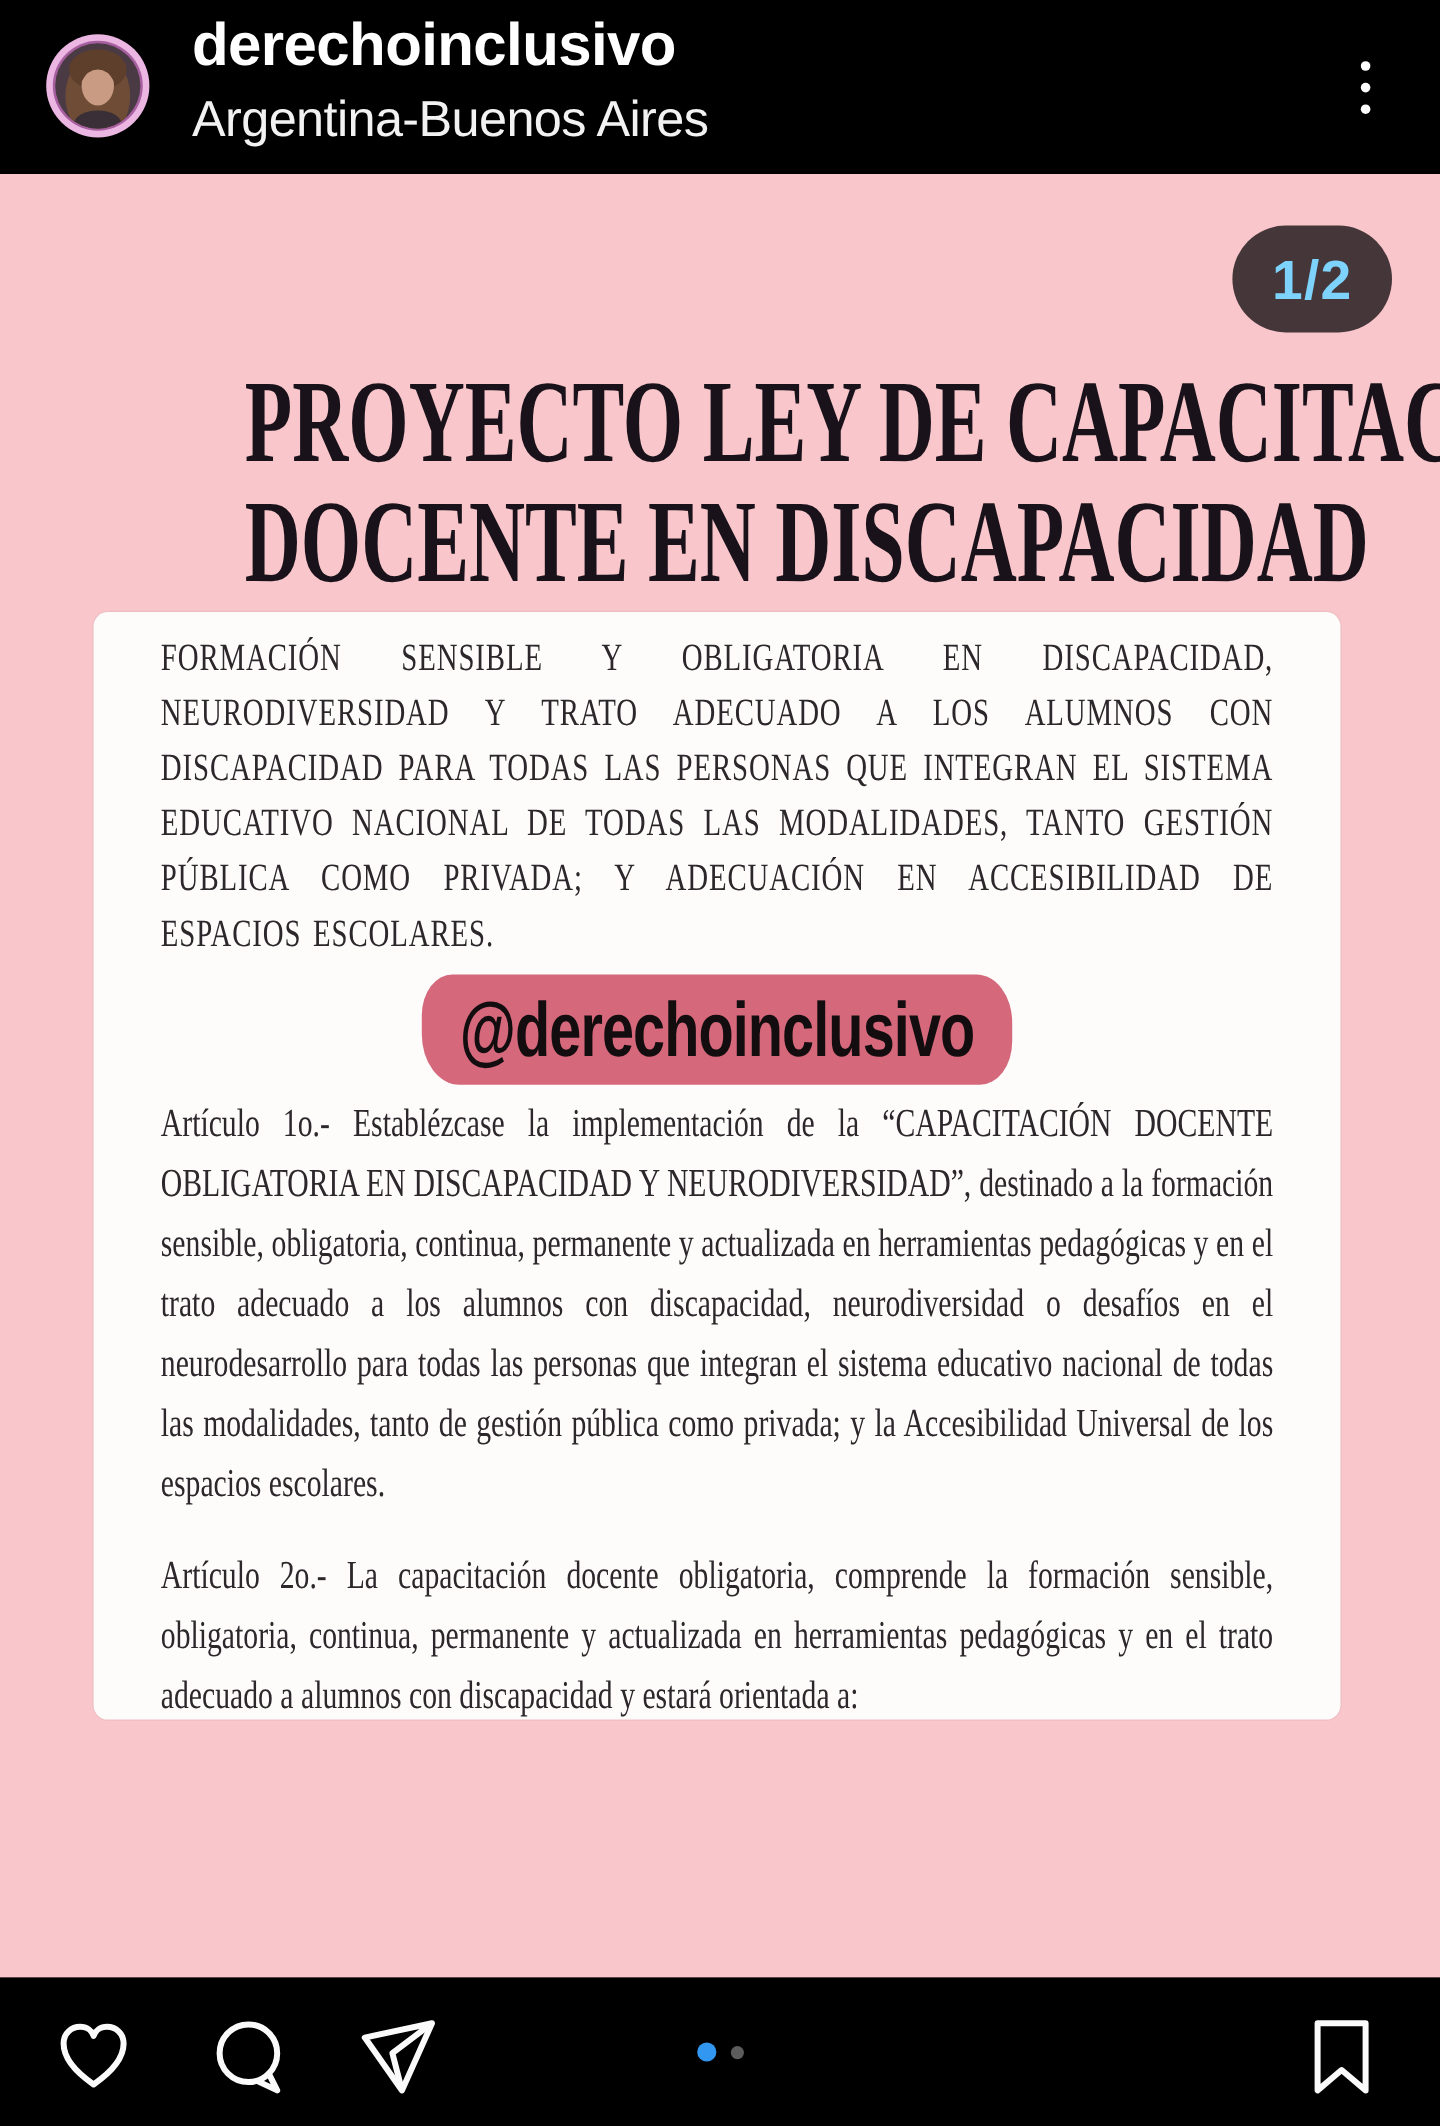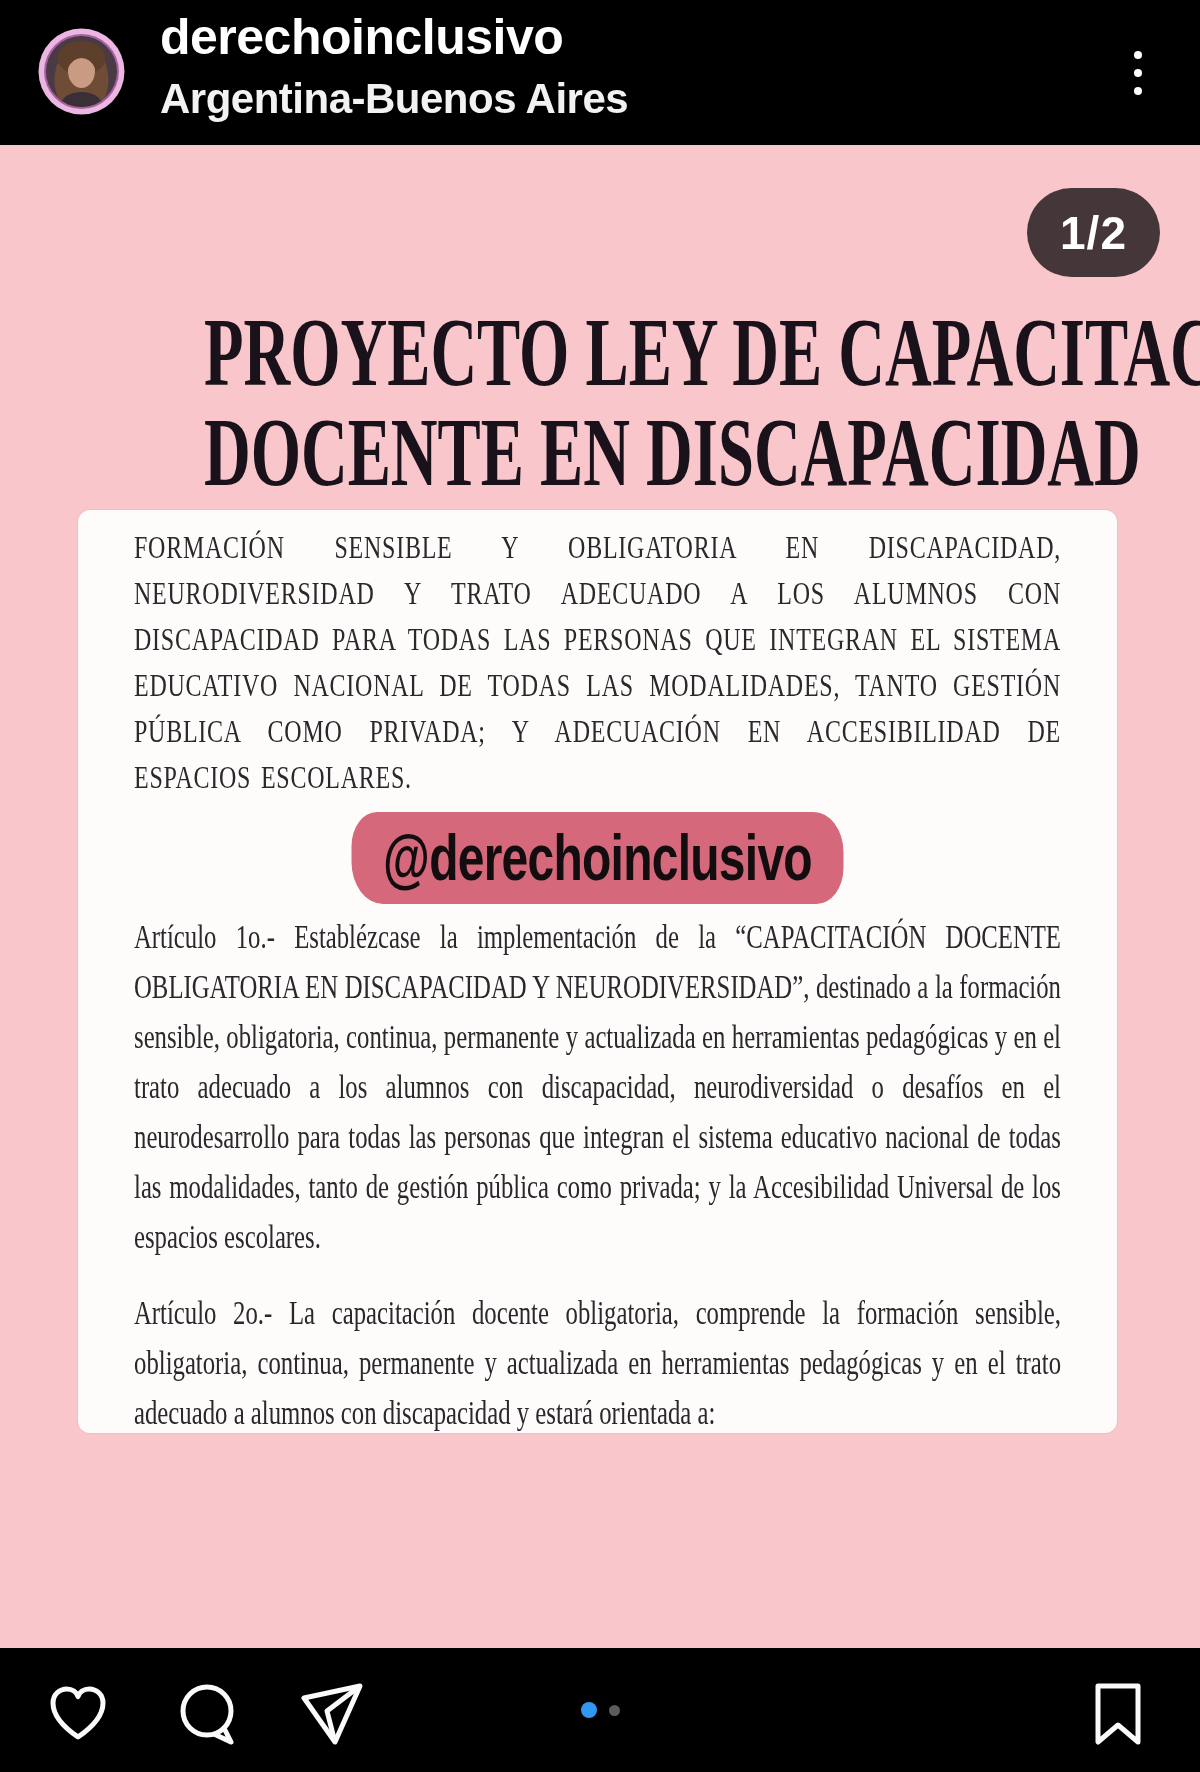--- a/index.html
+++ b/index.html
@@ -7,28 +7,28 @@
     width:1200px;height:1772px;position:relative;overflow:hidden;
     background:#000;font-family:"Liberation Sans",sans-serif;
     -webkit-font-smoothing:antialiased;
   }
   
   .header{position:absolute;left:0;top:0;width:1200px;height:116px;background:#000;}
   .avatar-wrap{position:absolute;left:38px;top:28px;width:87px;height:87px;border-radius:50%;}
   .username{position:absolute;left:160px;top:10px;width:800px;
     font-size:50px;font-weight:700;color:#ffffff;letter-spacing:-.5px;line-height:54px;}
   .location{position:absolute;left:160px;top:76px;width:800px;
-    font-size:42px;font-weight:700;color:#f2f2f2;letter-spacing:-.5px;line-height:46px;}
+    font-size:42px;font-weight:400;color:#f2f2f2;letter-spacing:-.5px;line-height:46px;}
   .more-btn{position:absolute;left:1108px;top:38px;width:60px;height:70px;
     display:flex;flex-direction:column;align-items:center;justify-content:center;gap:10px;cursor:pointer;}
   .more-btn i{width:8px;height:8px;border-radius:50%;background:#fff;display:block;}
   
   .post{position:absolute;left:0;top:145px;width:1200px;height:1503px;background:#f8c6cb;}
   .page-badge{position:absolute;right:40px;top:43px;width:133px;height:89px;background:#453639;
-    border-radius:46px;color:#ffffff;font-size:46px;font-weight:600;
+    border-radius:46px;color:#7dd3fc;font-size:46px;font-weight:600;
     display:flex;align-items:center;justify-content:center;letter-spacing:1px;}
   .title{position:absolute;left:0;top:157px;width:1200px;text-align:center;
     font-family:"Liberation Serif",serif;color:#19121a;font-weight:700;}
   .title .tline{display:block;height:100px;line-height:100px;white-space:nowrap;
     font-size:98px;transform:scaleX(.66);transform-origin:50% 50%;}
   
   .doc{position:absolute;left:78px;top:365px;width:1039px;height:923px;background:#fdfcfb;
     overflow:hidden;box-shadow:0 0 0 1px rgba(0,0,0,.04);border-radius:12px;}
   .doc-content{position:absolute;left:56px;top:14px;width:1236px;
     transform:scaleX(.75);transform-origin:0 0;

